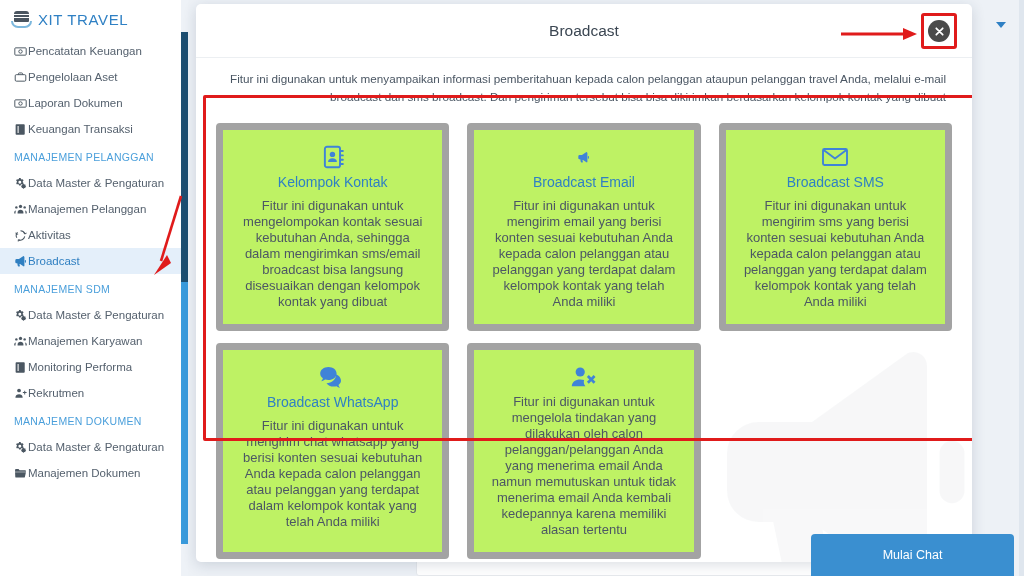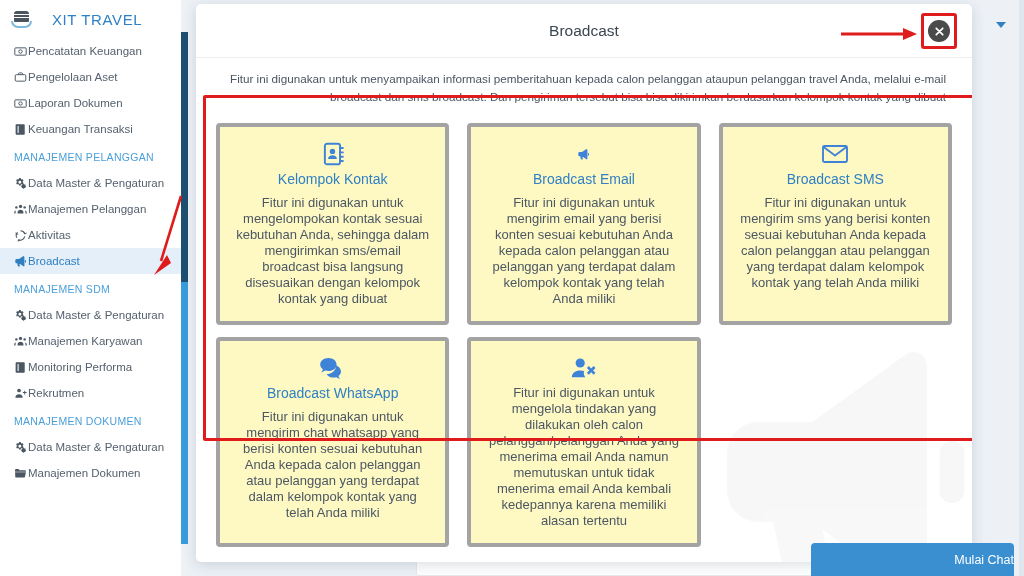--- a/index.html
+++ b/index.html
@@ -12,21 +12,21 @@
   #app { position: relative; width: 1024px; height: 576px; }
 
   
   #sidebar {
     position: absolute; left: 0; top: 0;
     width: 181px; height: 576px;
     background: #ffffff;
     overflow: hidden;
   }
   .brand {
-    display: flex; align-items: center; gap: 20px;
+    display: flex; align-items: center; gap: 6px;
     padding: 9px 12px 9px 11px; height: 38px;
   }
   .brand-logo { width: 21px; height: 21px; position: relative; flex: 0 0 auto; }
   .brand-logo .lg-top {
     position: absolute; left: 3px; top: 2px; width: 15px; height: 11px;
     background: #4a5560; border-radius: 3px 3px 1px 1px;
   }
   .brand-logo .lg-line {
     position: absolute; left: 3px; width: 15px; height: 1.5px; background: #ffffff;
   }
@@ -154,22 +154,22 @@
   }
 
   
   .grid {
     display: grid;
     grid-template-columns: repeat(3, 1fr);
     gap: 12px 18px;
     padding: 6px 20px 0 20px;
   }
   .card {
-    background: #fef9c3;
-    border: 4px solid #a3a3a3;
+    background: #bef264;
+    border: 7px solid #a3a3a3;
     border-radius: 4px;
     padding: 12px 16px 14px 16px;
     text-align: center;
     min-height: 148px;
     cursor: pointer;
   }
   .card-ic {
     height: 30px; display: flex; align-items: center; justify-content: center;
     color: #3f83d8; margin-bottom: 2px;
   }
@@ -184,24 +184,24 @@
   
   #arrow-sidebar {
     position: absolute; left: 150px; top: 193px;
     width: 40px; height: 85px; pointer-events: none;
   }
   #arrow-sidebar svg { display: block; }
 
   
   #chat-btn {
     position: absolute; right: 10px; bottom: 0;
-    width: 203px; height: 33px;
+    width: 203px; height: 42px;
     background: #3a8fd0; color: #ffffff;
     border-radius: 4px 4px 0 0;
-    display: flex; align-items: center; justify-content: flex-end;
+    display: flex; align-items: center; justify-content: center;
     font-size: 12.5px; cursor: pointer;
   }
 
   
   #right-strip {
     position: absolute; right: 0; top: 0; width: 5px; height: 576px;
     background: #dfe6ee;
   }
 </style>
 </head>

